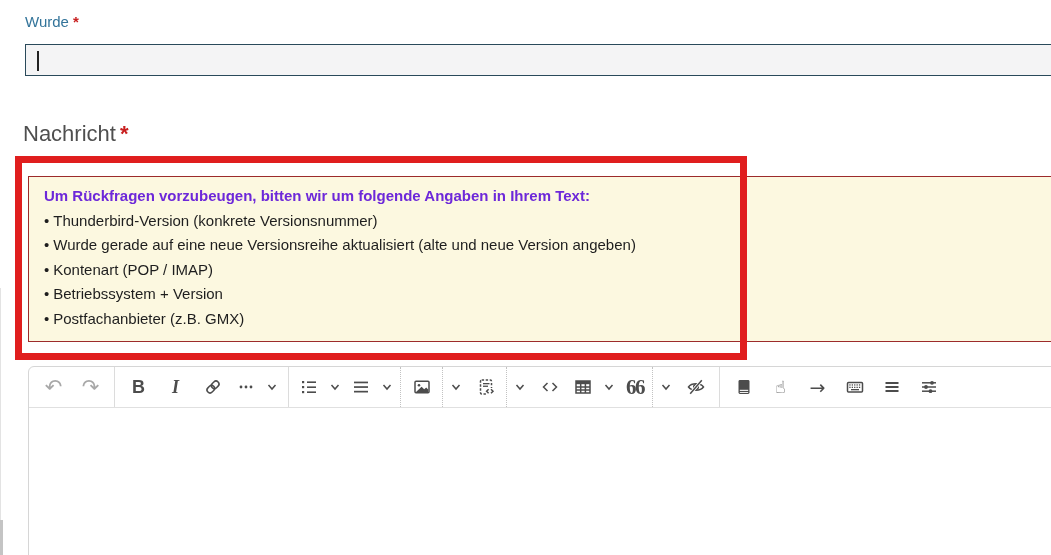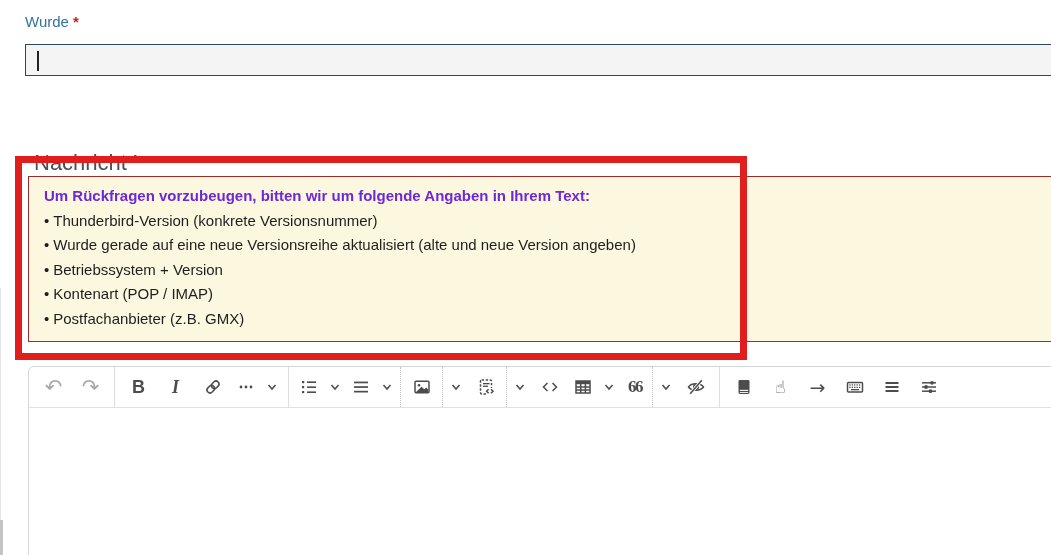--- a/index.html
+++ b/index.html
@@ -10,21 +10,21 @@
   .abs{position:absolute;}
   
   .title-label{left:25px;top:13px;font-size:15px;color:#33749a;}
   .req{color:#c81e1e;font-weight:bold;margin-left:4px;}
   .title-input{
     left:25px;top:44px;width:1035px;height:32px;box-sizing:border-box;
     background:#f4f4f5;border:1px solid #2a4a5a;
   }
   .caret{position:absolute;left:11px;top:6px;width:2px;height:20px;background:#222;}
   
-  .msg-label{left:34px;top:121px;font-size:22px;color:#4f4f4f;margin-top:29px;}
+  .msg-label{left:23px;top:121px;font-size:22px;color:#4f4f4f;}
   .msg-label .req{font-size:22px;}
   
   .notice-box{
     left:28px;top:176px;width:1040px;height:166px;box-sizing:border-box;
     background:#fcf8e0;border:1px solid #9c2b2b;
     padding:7px 15px;font-size:15px;color:#1e1e1e;
   }
   .notice-heading{font-weight:bold;color:#6d28d9;line-height:24.5px;}
   .notice-item{line-height:24.5px;}
   .notice-item .bullet{margin-right:4px;}
@@ -47,21 +47,21 @@
     color:#4c4c4c;flex:none;cursor:pointer;border-radius:3px;
   }
   .tb-btn.narrow{width:30px;}
   .tb-btn.chev{width:22px;}
   .tb-btn.disabled{color:#a8a8a8;}
   .sep{flex:none;width:0;align-self:stretch;border-left:1px solid #dcdcdc;margin:0 5px;}
   .dsep{flex:none;width:0;align-self:stretch;border-left:1px dotted #c2c2c2;margin:0 2px;}
   .glyph-b{font-size:18px;font-weight:bold;}
   .glyph-i{font-size:18px;font-style:italic;font-family:"Liberation Serif","DejaVu Serif",serif;font-weight:600;}
   .glyph-undo{font-size:21px;line-height:1;font-family:"DejaVu Sans",sans-serif;}
-  .glyph-quote{font-size:17px;font-weight:bold;letter-spacing:-1.5px;font-family:"Liberation Serif","DejaVu Serif",serif;}
+  .glyph-quote{font-size:21px;font-weight:bold;letter-spacing:-1.5px;font-family:"Liberation Serif","DejaVu Serif",serif;}
   .glyph-arrow{font-size:19px;font-family:"DejaVu Sans",sans-serif;}
   .glyph-hand{font-size:17px;font-family:"DejaVu Sans",sans-serif;}
   svg.ic{display:block;}
   svg.ic .st{stroke:currentColor;fill:none;stroke-width:1.5;}
   svg.ic .fl{fill:currentColor;}
   
   .edge-line{left:0;top:288px;width:1px;height:267px;background:#e3e3e3;}
   .edge-thumb{left:0;top:520px;width:3px;height:35px;background:#c4c4c4;}
 </style>
 </head>
@@ -78,22 +78,22 @@
   </div>
 
   <div class="abs msg-label">
     <span>Nachricht</span><span class="req">*</span>
   </div>
 
   <div class="abs notice-box">
     <div class="notice-heading">Um Rückfragen vorzubeugen, bitten wir um folgende Angaben in Ihrem Text:</div>
     <div class="notice-item"><span class="bullet">•</span><span>Thunderbird-Version (konkrete Versionsnummer)</span></div>
     <div class="notice-item"><span class="bullet">•</span><span>Wurde gerade auf eine neue Versionsreihe aktualisiert (alte und neue Version angeben)</span></div>
+    <div class="notice-item"><span class="bullet">•</span><span>Kontenart (POP / IMAP)</span></div>
     <div class="notice-item"><span class="bullet">•</span><span>Betriebssystem + Version</span></div>
-    <div class="notice-item"><span class="bullet">•</span><span>Kontenart (POP / IMAP)</span></div>
     <div class="notice-item"><span class="bullet">•</span><span>Postfachanbieter (z.B. GMX)</span></div>
   </div>
 
   <div class="abs annotation"></div>
 
   <div class="abs editor">
     <div class="toolbar">
 
       <div class="tb-btn disabled">
           <span class="glyph-undo">↶</span>

